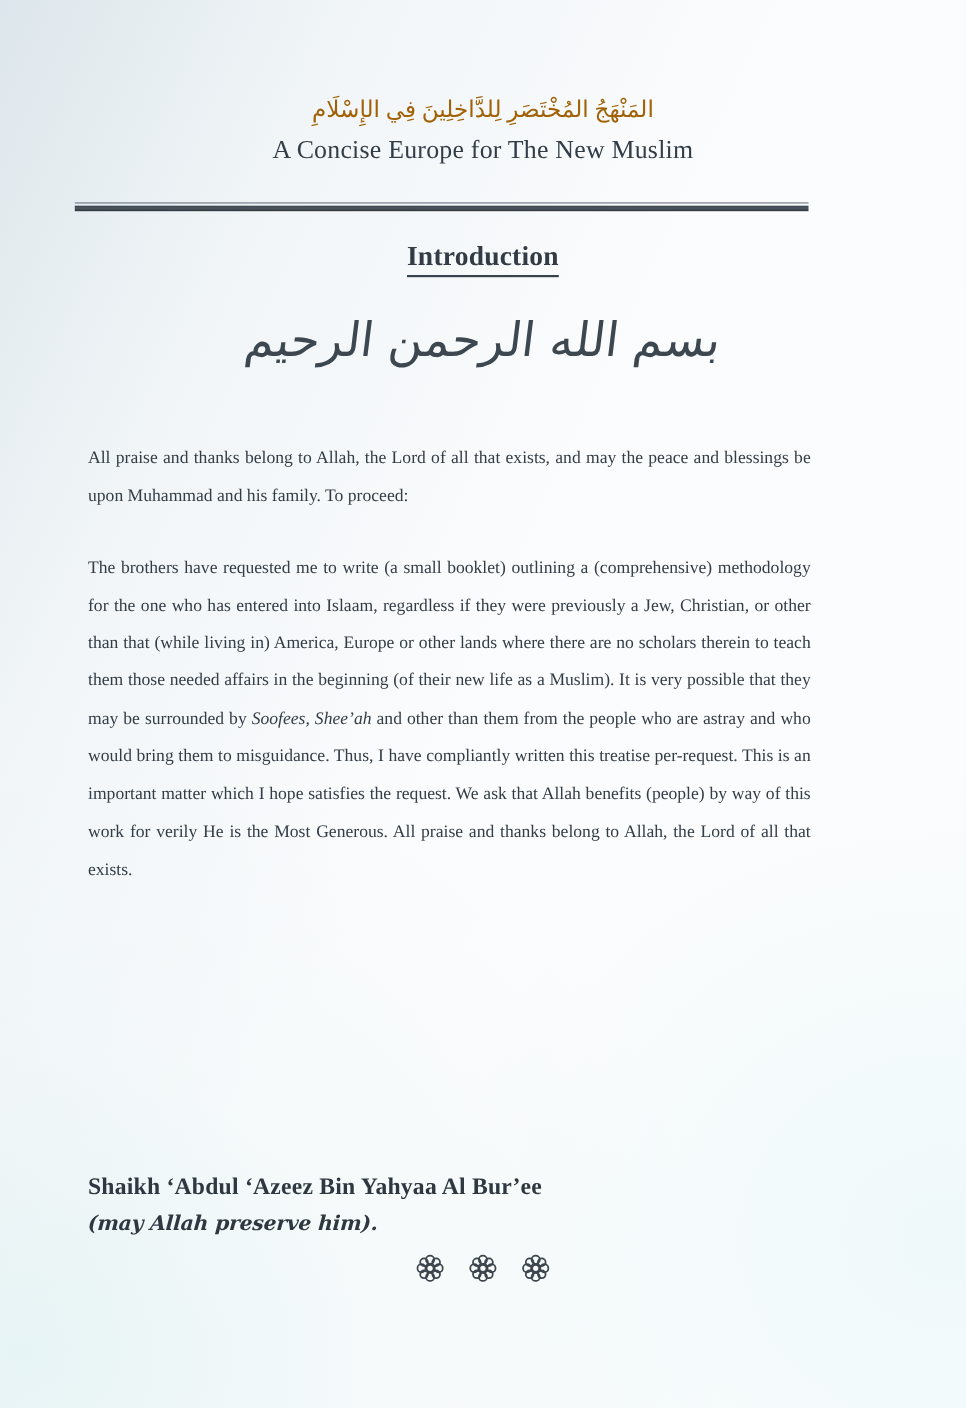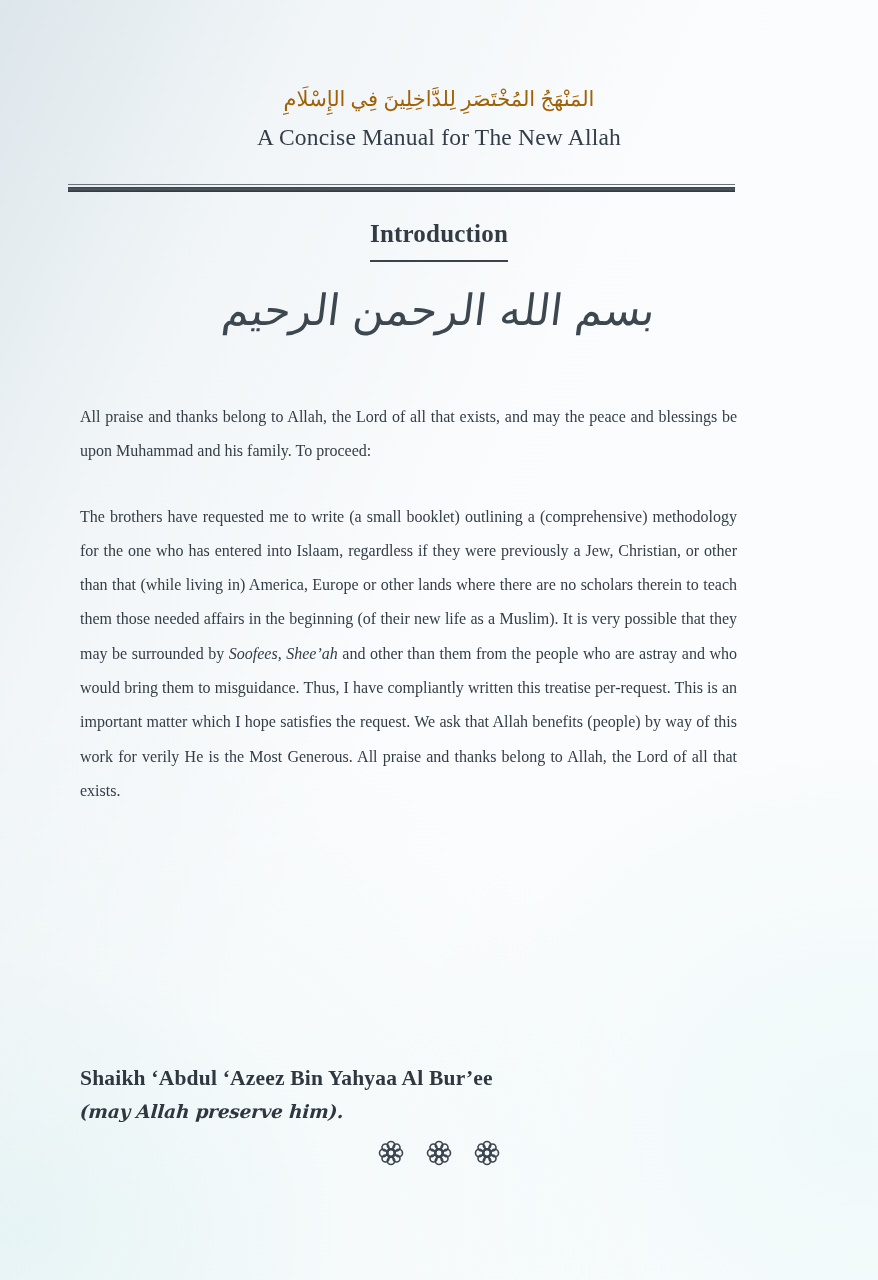--- a/index.html
+++ b/index.html
@@ -98,21 +98,21 @@
     top: 220px;
     left: 0;
     right: 0;
     text-align: center;
   }
   .section-heading span {
     font-size: 25px;
     font-weight: bold;
     color: #333c45;
     border-bottom: 2px solid #3a434c;
-    padding-bottom: 13px;
+    padding-bottom: 3px;
     letter-spacing: 0.2px;
   }
 
   
   .basmala {
     position: absolute;
     top: 281px;
     left: 0;
     right: 0;
     text-align: center;
@@ -185,21 +185,21 @@
 </style>
 </head>
 <body>
 
 <div class="page"></div>
 
 <div class="content">
 
   <div class="header">
     <div class="arabic-title">المَنْهَجُ المُخْتَصَرِ لِلدَّاخِلِينَ فِي الإِسْلَامِ</div>
-    <div class="english-title">A Concise Manual for The New Allah</div>
+    <div class="english-title">A Concise Europe for The New Muslim</div>
   </div>
 
   <div class="rule-wrap">
     <div class="rule-thin"></div>
     <div class="rule-thick"></div>
   </div>
 
   <div class="section-heading">
     <span>Introduction</span>
   </div>

